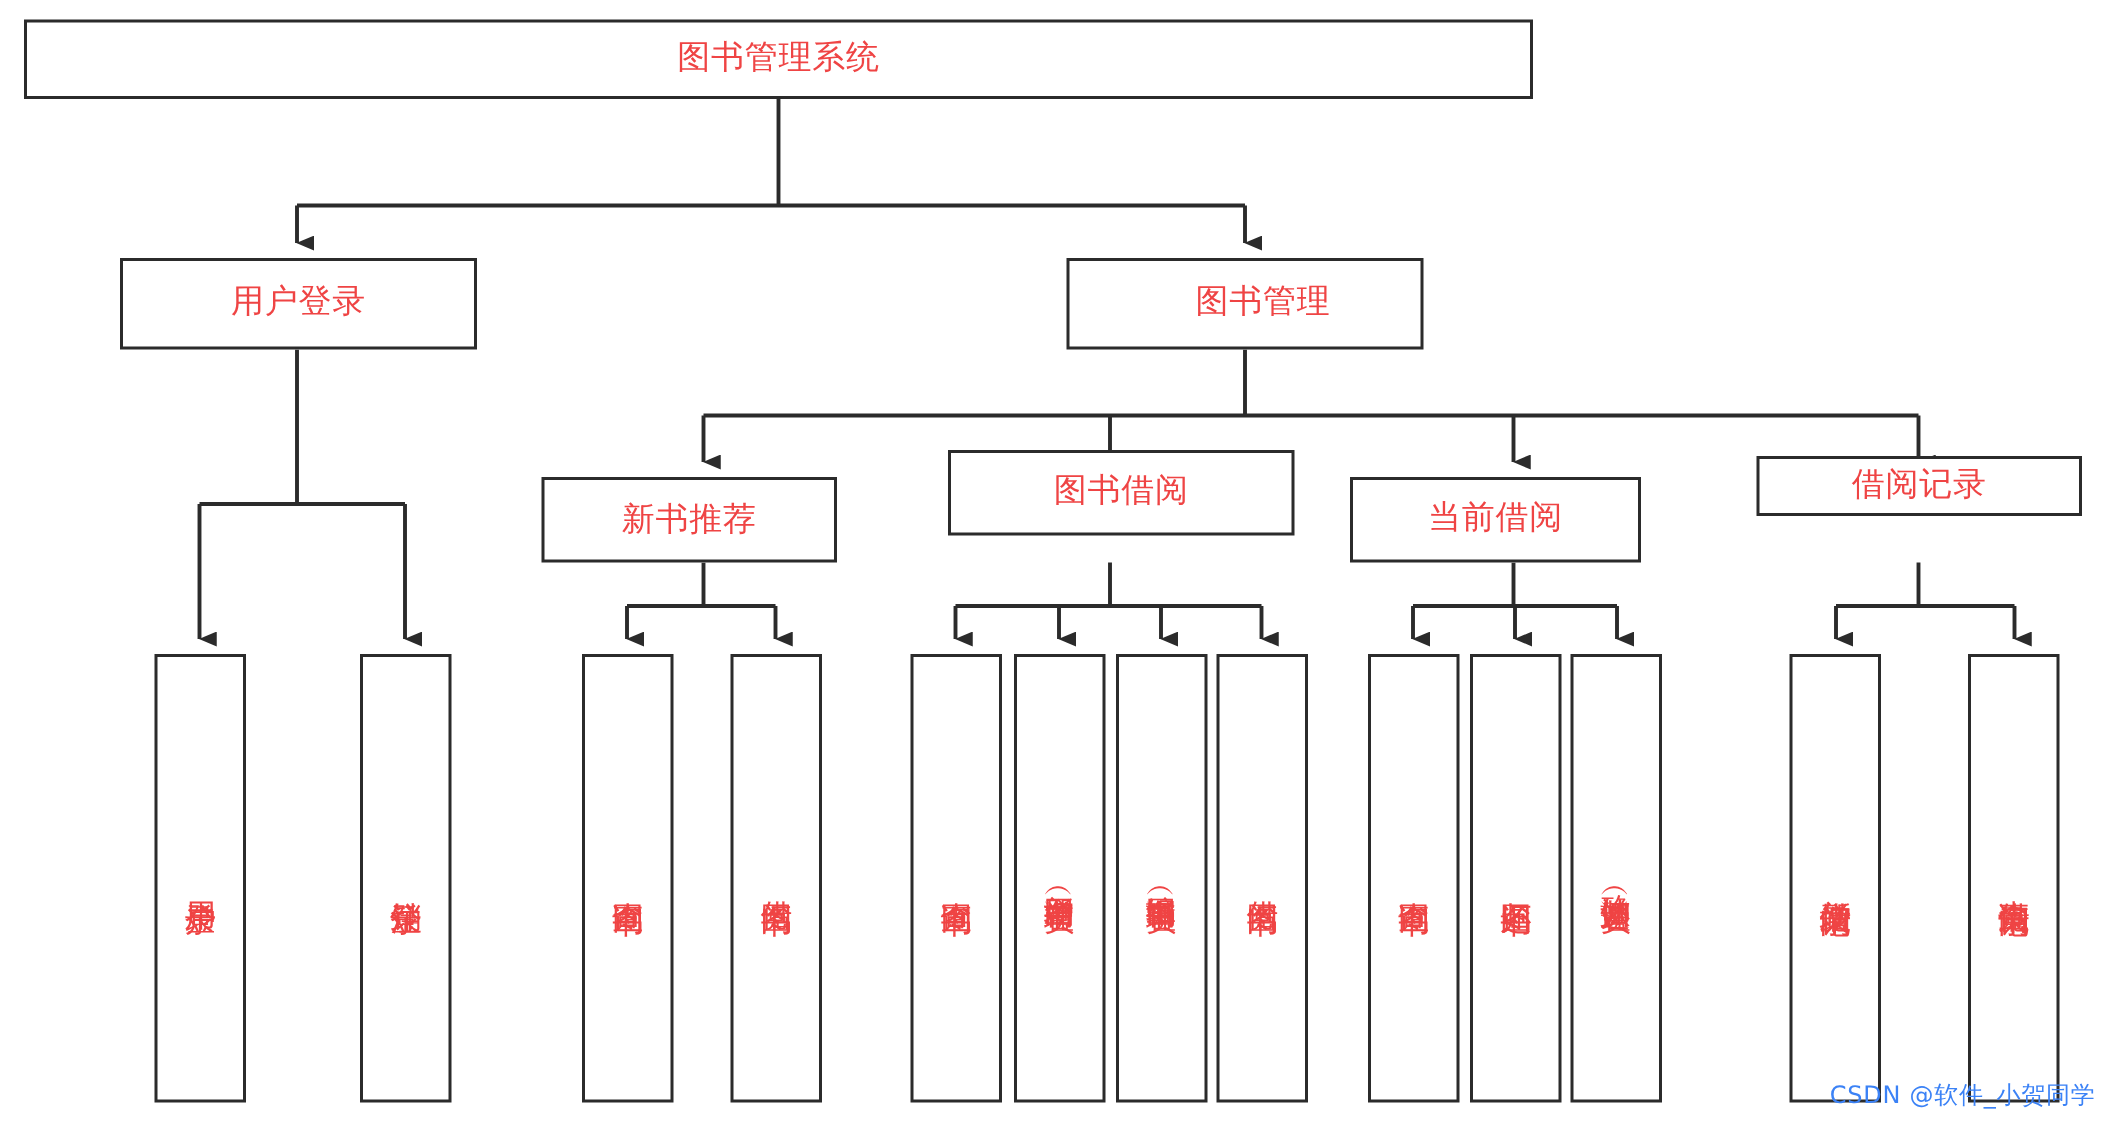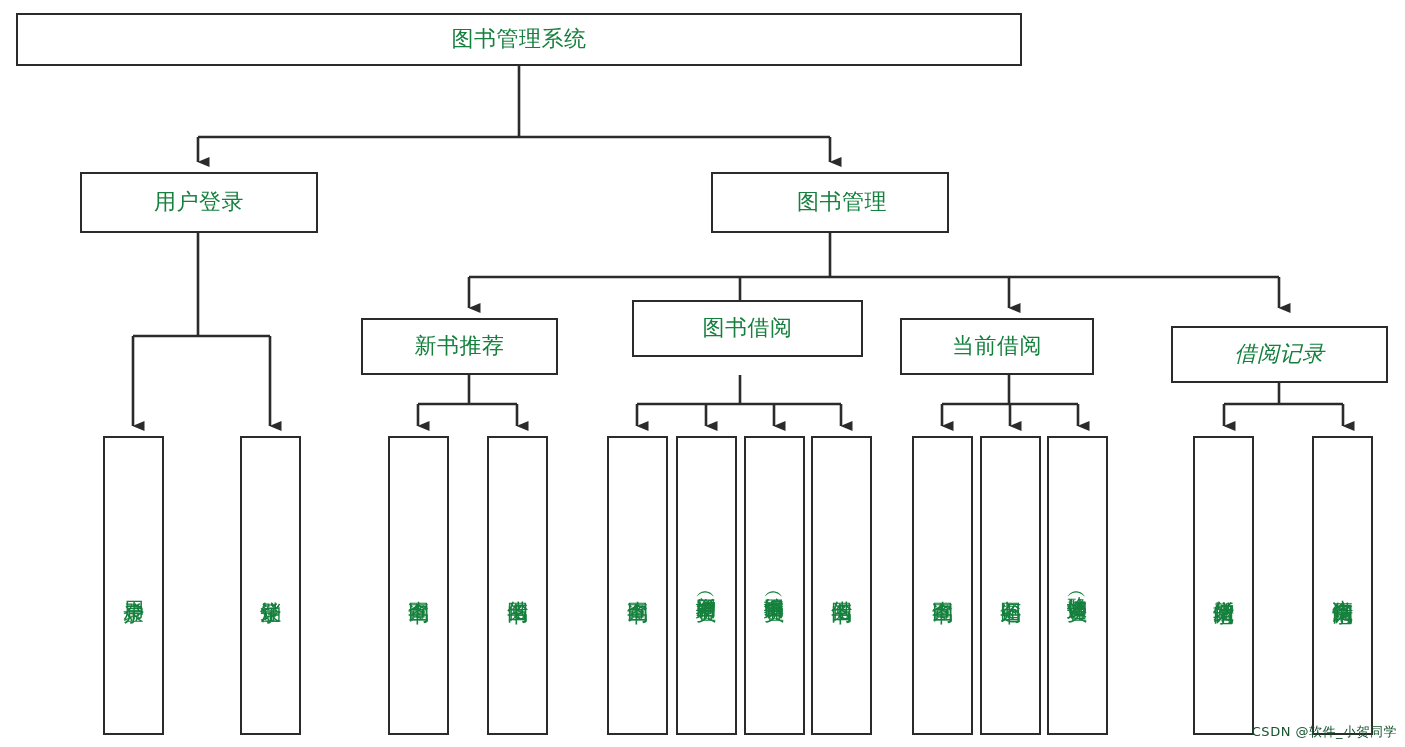--- a/index.html
+++ b/index.html
@@ -25,21 +25,21 @@
     height: 747px;
   }
   .node {
     position: absolute;
     box-sizing: border-box;
     border: 2.5px solid #2b2b2b;
     background: #ffffff;
     display: flex;
     align-items: center;
     justify-content: center;
-    color: #15803d;
+    color: #ef4444;
   }
   .node-h .label {
     font-size: 22px;
     line-height: 1.2;
     letter-spacing: 0.5px;
     white-space: nowrap;
   }
   .node-v {
     align-items: center;
     justify-content: center;
@@ -55,22 +55,22 @@
     max-height: 100%;
   }
   .node-v.tall .label {
     font-size: 20px;
     line-height: 1.3;
   }
   #watermark {
     position: absolute;
     right: 8px;
     bottom: 6px;
-    font-size: 13px;
-    color: #14532d;
+    font-size: 16px;
+    color: #3b82f6;
     letter-spacing: 0.5px;
     white-space: nowrap;
     pointer-events: none;
   }
 </style>
 </head>
 <body>
 
 <div id="diagram-root">
 
@@ -137,21 +137,21 @@
 
   <div class="node node-h" style="left:361px; top:318px; width:197px; height:57px;font-family:Liberation Serif, serif;">
     <span class="label">新书推荐</span>
   </div>
   <div class="node node-h" style="left:632px; top:300px; width:231px; height:57px;">
     <span class="label">图书借阅</span>
   </div>
   <div class="node node-h" style="left:900px; top:318px; width:194px; height:57px;">
     <span class="label">当前借阅</span>
   </div>
-  <div class="node node-h" style="left:1171px; top:326px; width:217px; height:57px;font-style:italic;">
+  <div class="node node-h" style="left:1171px; top:304px; width:217px; height:40px;">
     <span class="label">借阅记录</span>
   </div>
 
   <div class="node node-v" style="left:103px; top:436px; width:61px; height:299px;">
     <span class="label">用户登录</span>
   </div>
   <div class="node node-v" style="left:240px; top:436px; width:61px; height:299px;">
     <span class="label">注销登录</span>
   </div>
 

